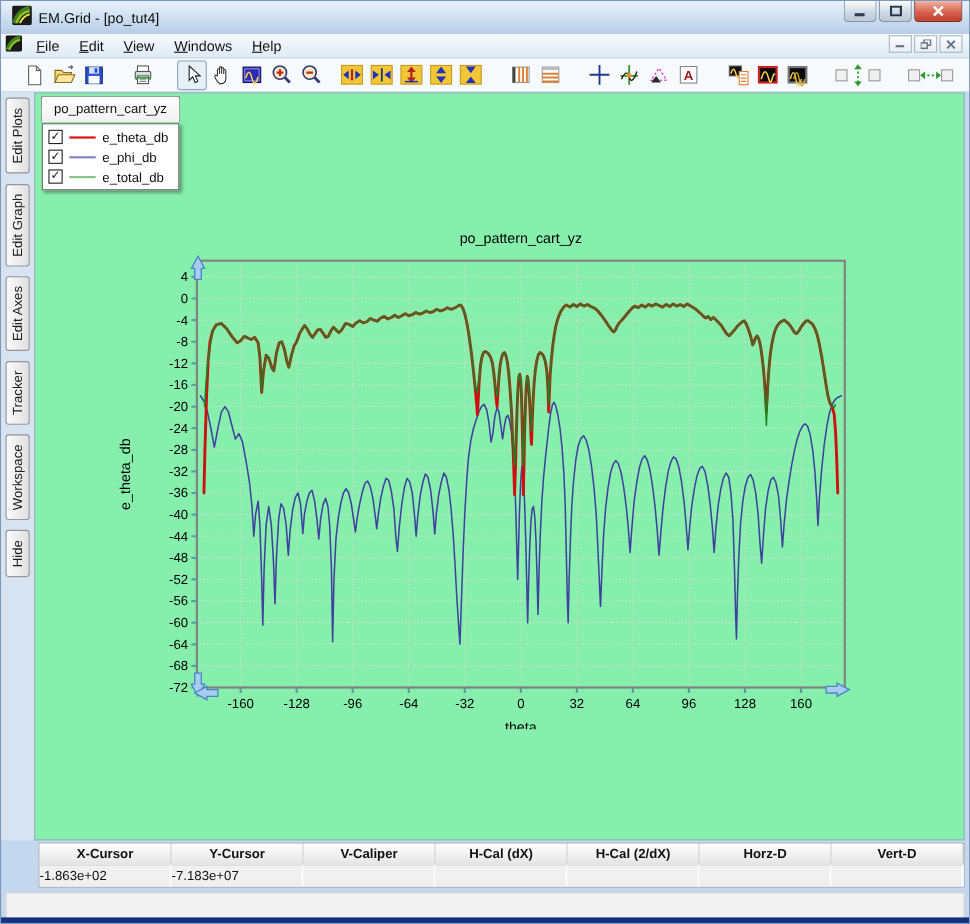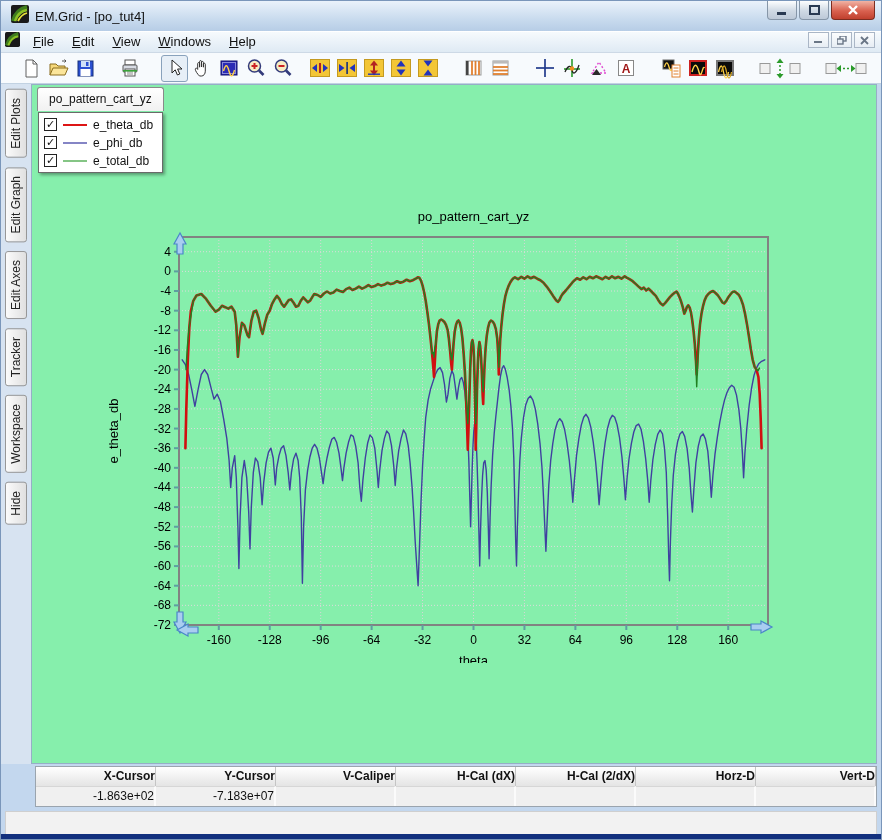--- a/index.html
+++ b/index.html
@@ -31,22 +31,22 @@
   .doc-tab{position:absolute;top:2px;left:5px;font-size:12px;color:#111;padding:4px 11px 5px;border:1px solid #8a8a8a;border-bottom:none;border-radius:3px 3px 0 0;background:linear-gradient(#ffffff,#f1f1f1)}
   .legend{position:absolute;top:27px;left:6px;background:#fff;border:1px solid #6a6a6a;box-shadow:2px 2px 3px rgba(0,0,0,.35);padding:4px 9px 4px 5px;display:flex;flex-direction:column;gap:3px;z-index:5}
   .legend-row{display:flex;align-items:center;gap:6px;height:15px}
   .cb{width:13px;height:13px;border:1px solid #222;background:#fff;font-size:11px;line-height:11px;text-align:center;font-weight:bold;color:#111}
   .swatch{width:24px;height:2px}
   .legend-label{font-size:12px;color:#111}
   .chart-wrap{position:absolute;left:70px;top:112px}
   
   .readout{margin:2px 4px 0 34px;border:1px solid #9aa4ae;background:#fbfbfb}
   .ro-head,.ro-vals{display:grid;grid-template-columns:repeat(7,1fr)}
-  .ro-head div{font-size:12px;font-weight:bold;text-align:right;padding:2px 0 3px;background:linear-gradient(#ffffff,#e4e4e4);border-right:1px solid #c4c4c4;color:#111}
-  .ro-vals div{font-size:12px;text-align:right;padding:2px 0 3px;background:#f0f0f0;border-right:2px solid #fbfbfb;border-top:1px solid #d6d6d6;color:#111;min-height:19px}
+  .ro-head div{font-size:12px;font-weight:bold;text-align:center;padding:2px 0 3px;background:linear-gradient(#ffffff,#e4e4e4);border-right:1px solid #c4c4c4;color:#111}
+  .ro-vals div{font-size:12px;text-align:left;padding:2px 0 3px;background:#f0f0f0;border-right:2px solid #fbfbfb;border-top:1px solid #d6d6d6;color:#111;min-height:19px}
   .statusstrip{height:30px;margin:4px 4px 0 4px;background:#f2f2f2;border:1px solid #cfcfcf;border-bottom:none}
   .bottomedge{position:absolute;left:0;right:0;bottom:0;height:5px;background:#12307e}
   svg text{font-family:"Liberation Sans","DejaVu Sans",sans-serif}
 </style>
 </head>
 <body>
 
 <div class="titlebar">
   <span>
     <svg width="18" height="18" viewBox="0 0 18 18">

